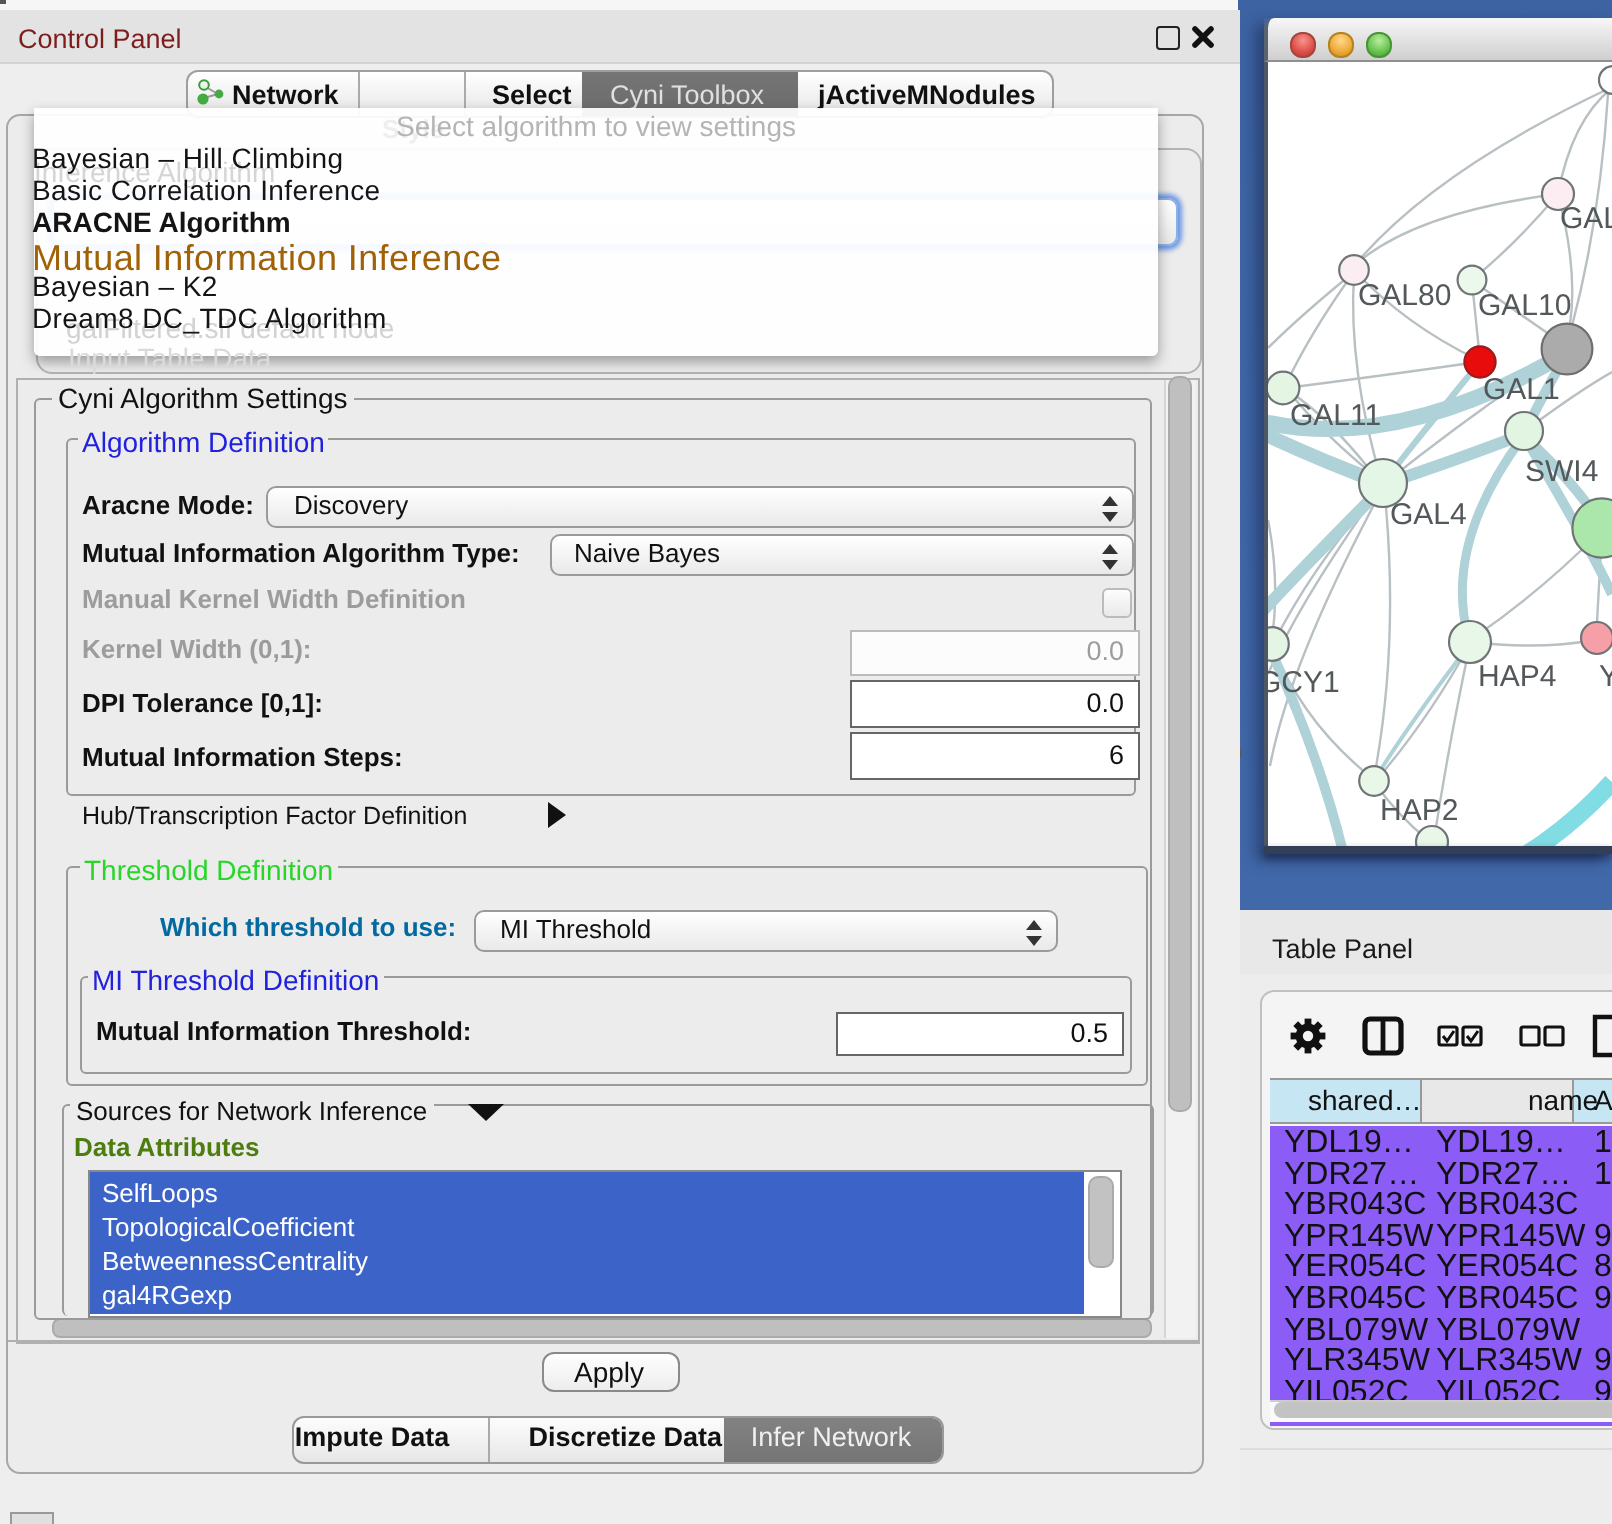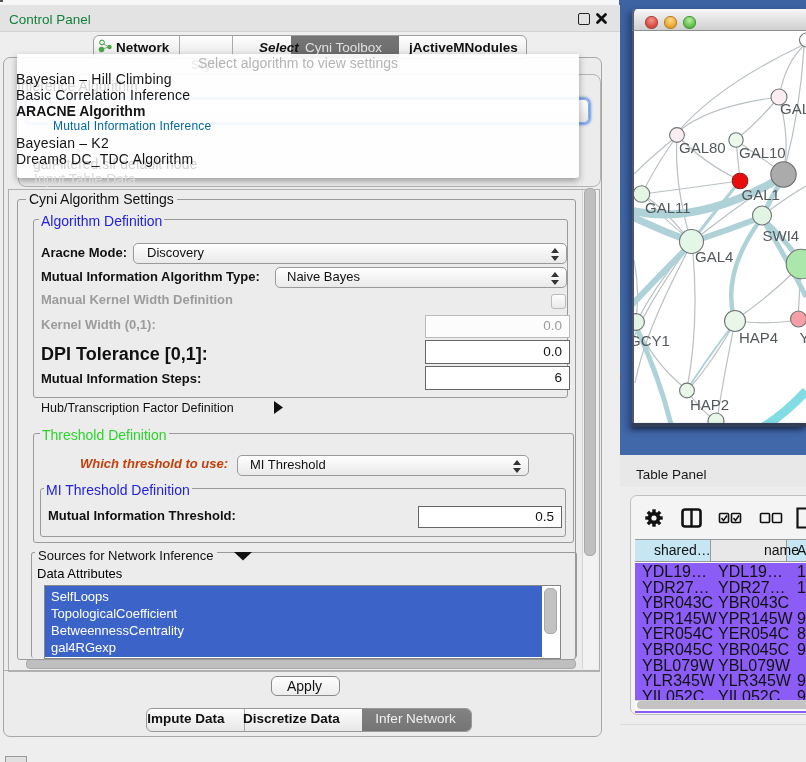--- a/index.html
+++ b/index.html
@@ -183,21 +183,21 @@
 
 <div class="abs" style="left:620px;top:724px;width:186px;height:1px;background:#dcdcdc;"></div>
 
 <div class="abs" style="left:635px;top:700px;width:171px;height:10px;background:#fafafa;border-top:1px solid #ccc;"></div>
 <div class="abs" style="left:637px;top:701px;width:172px;height:8px;background:#c3c3c3;border-radius:4px;"></div>
 
 <div class="abs" style="left:616.5px;top:374px;width:4px;height:5px;background:#5c5c5c;border-radius:2px 0 0 2px;"></div>
 <div class="abs" style="left:0;top:0;width:619px;height:5px;background:#f6f6f6;"></div>
 <div class="abs" style="left:0;top:5px;width:620px;height:27px;background:#e3e3e3;border-bottom:1px solid #d2d2d2;box-sizing:border-box;"></div>
 
-<div class="lbl" style="left:9px;top:12px;font-size:13.5px;color:#15803d;">Control Panel</div>
+<div class="lbl" style="left:9px;top:12px;font-size:13.5px;color:#7f1d1d;">Control Panel</div>
 <div class="abs" style="left:0;top:0;width:3px;height:2px;background:#555;"></div>
 
 <div class="abs" style="left:578px;top:13px;width:10px;height:10px;border:1.6px solid #222;border-radius:2px;"></div>
 <svg class="abs" style="left:595px;top:12px;" width="13" height="13" viewBox="0 0 13 13">
   <path d="M2.5,2.5 L10.5,10.5 M10.5,2.5 L2.5,10.5" stroke="#111" stroke-width="2.8" stroke-linecap="round"></path>
 </svg>
 
 <div class="abs" style="left:0;top:32px;width:620px;height:730px;background:#eeeeee;"></div>
 
 <div class="abs" style="left:3px;top:57px;width:597px;height:678px;border:1px solid #a7a7a7;border-radius:7px;background:#ececec;"></div>
@@ -215,21 +215,21 @@
 <div class="abs" style="left:17px;top:199px;width:557px;height:459px;border:1px solid #9a9a9a;border-radius:3px;"></div>
 <div class="lbl" style="left:26px;top:191px;font-size:14px;color:#111;background:#ececec;padding:0 3px;">Cyni Algorithm Settings</div>
 
 <div class="abs" style="left:33px;top:219px;width:533px;height:177px;border:1px solid #9a9a9a;border-radius:3px;"></div>
 <div class="lbl" style="left:39px;top:213px;font-size:14px;color:#2222dd;background:#ececec;padding:0 2px;">Algorithm Definition</div>
 
 <div class="lbl" style="left:41px;top:245px;font-size:13px;font-weight:bold;color:#111;">Aracne Mode:</div>
 <div class="lbl" style="left:41px;top:269px;font-size:13px;font-weight:bold;color:#111;">Mutual Information Algorithm Type:</div>
 <div class="lbl" style="left:41px;top:292px;font-size:13px;font-weight:bold;color:#9c9c9c;">Manual Kernel Width Definition</div>
 <div class="lbl" style="left:41px;top:317px;font-size:13px;font-weight:bold;color:#9c9c9c;">Kernel Width (0,1):</div>
-<div class="lbl" style="left:41px;top:344px;font-size:18px;font-weight:bold;color:#111;">DPI Tolerance [0,1]:</div>
+<div class="lbl" style="left:41px;top:344px;font-size:13px;font-weight:bold;color:#111;">DPI Tolerance [0,1]:</div>
 <div class="lbl" style="left:41px;top:371px;font-size:13px;font-weight:bold;color:#111;text-align:center;">Mutual Information Steps:</div>
 
 <div class="combo abs" style="left:133px;top:243px;width:432px;height:19px;"></div>
 <div class="lbl" style="left:147px;top:245px;font-size:13px;color:#111;">Discovery</div>
 <div class="combo abs" style="left:275px;top:267px;width:290px;height:19px;"></div>
 <div class="lbl" style="left:287px;top:269px;font-size:13px;color:#111;">Naive Bayes</div>
 
 <div class="abs" style="left:551px;top:294px;width:13px;height:13px;border:1px solid #bbb;border-radius:3px;background:linear-gradient(#fdfdfd,#e9e9e9);"></div>
 
 <div class="abs" style="left:425px;top:315px;width:143px;height:21px;background:#fcfcfc;border:1px solid #bbb;"></div>
@@ -239,85 +239,85 @@
 <div class="abs" style="left:425px;top:366px;width:143px;height:22px;background:#fff;border:1px solid #666;"></div>
 <div class="lbl" style="left:425px;top:370px;width:137px;text-align:right;font-size:13.5px;color:#111;">6</div>
 
 <div class="lbl" style="left:41px;top:401px;font-size:12.5px;color:#111;">Hub/Transcription Factor Definition</div>
 <svg class="abs" style="left:272px;top:400px;" width="13" height="15" viewBox="0 0 13 15">
     <path d="M2,1 L11,7.5 L2,14 z" fill="#111"></path>
   </svg>
 
 <div class="abs" style="left:33px;top:433px;width:539px;height:108px;border:1px solid #9a9a9a;border-radius:3px;"></div>
 <div class="lbl" style="left:40px;top:427px;font-size:14px;color:#2ad52a;background:#ececec;padding:0 2px;">Threshold Definition</div>
-<div class="lbl" style="left:80px;top:456px;font-size:13px;font-weight:bold;color:#c2410c;font-style:italic;">Which threshold to use:</div>
+<div class="lbl" style="left:80px;top:456px;font-size:13px;font-weight:bold;color:#0369a1;">Which threshold to use:</div>
 <div class="combo abs" style="left:237px;top:455px;width:290px;height:19px;"></div>
 <div class="lbl" style="left:250px;top:457px;font-size:13px;color:#111;">MI Threshold</div>
 
 <div class="abs" style="left:40px;top:488px;width:524px;height:47px;border:1px solid #9a9a9a;border-radius:3px;"></div>
 <div class="lbl" style="left:44px;top:482px;font-size:14px;color:#2222dd;background:#ececec;padding:0 2px;">MI Threshold Definition</div>
 <div class="lbl" style="left:48px;top:508px;font-size:13px;font-weight:bold;color:#111;">Mutual Information Threshold:</div>
 <div class="abs" style="left:418px;top:506px;width:142px;height:20px;background:#fff;border:1px solid #666;"></div>
 <div class="lbl" style="left:418px;top:509px;width:136px;text-align:right;font-size:13.5px;color:#111;">0.5</div>
 
 <div class="abs" style="left:31px;top:552px;width:544px;height:105px;border:1px solid #9a9a9a;border-radius:3px;border-bottom:none;"></div>
 <div class="lbl" style="left:35px;top:548px;font-size:13px;color:#111;background:#ececec;padding:0 3px;">Sources for Network Inference</div>
 <svg class="abs" style="left:233px;top:551px;" width="20" height="10" viewBox="0 0 20 10">
     <path d="M1,1 L19,1 L10,9.5 z" fill="#111"></path>
   </svg>
-<div class="lbl" style="left:37px;top:566px;font-size:13px;font-weight:normal;color:#000000;">Data Attributes</div>
+<div class="lbl" style="left:37px;top:566px;font-size:13px;font-weight:bold;color:#4d7c0f;">Data Attributes</div>
 
 <div class="abs" style="left:44px;top:585px;width:515px;height:72px;border:1px solid #888;background:#fff;overflow:hidden;">
   <div class="abs" style="left:0;top:0;width:497px;height:71px;background:#3c64c8;color:#fff;font-size:13px;line-height:17px;padding:2px 0 0 6px;box-sizing:border-box;">
     SelfLoops<br>TopologicalCoefficient<br>BetweennessCentrality<br>gal4RGexp
   </div>
   <div class="abs" style="left:499px;top:2px;width:11px;height:44px;background:#c2c2c2;border-radius:5px;border:0.5px solid #aaa;"></div>
 </div>
 
 <div class="abs" style="left:4px;top:670px;width:596px;height:1px;background:#b0b0b0;"></div>
 
 <div class="abs" style="left:271px;top:676px;width:67px;height:18px;border:1px solid #8a8a8a;border-radius:6px;background:linear-gradient(#fefefe,#ededed);"></div>
 <div class="lbl" style="left:271px;top:678px;width:67px;text-align:center;font-size:14px;color:#111;">Apply</div>
 
 <div class="abs" id="btabs" style="left:146px;top:708px;width:324px;height:22px;border:1px solid #999;border-radius:6px;background:linear-gradient(#fdfdfd,#e7e7e7);overflow:hidden;">
   <div class="abs" style="left:97px;top:0;width:1px;height:22px;background:#aaa;"></div>
   <div class="abs" style="left:215px;top:0;width:109px;height:22px;background:linear-gradient(#828282,#757575);"></div>
 </div>
 <div class="lbl" style="left:146px;top:711px;width:80px;text-align:center;font-size:13.5px;font-weight:bold;color:#111;">Impute Data</div>
-<div class="lbl" style="left:243px;top:711px;width:118px;text-align:left;font-size:13.5px;font-weight:bold;color:#111;">Discretize Data</div>
+<div class="lbl" style="left:243px;top:711px;width:118px;text-align:right;font-size:13.5px;font-weight:bold;color:#111;">Discretize Data</div>
 <div class="lbl" style="left:361px;top:711px;width:109px;text-align:center;font-size:13.5px;color:#f0f0f0;">Infer Network</div>
 
 <div class="abs" id="ttabs" style="left:93px;top:35px;width:432px;height:22px;border:1px solid #9e9e9e;border-radius:6px;background:linear-gradient(#ffffff,#e6e6e6);overflow:hidden;">
   <div class="abs" style="left:84.5px;top:0;width:1px;height:22px;background:#aaa;"></div>
   <div class="abs" style="left:138px;top:0;width:1px;height:22px;background:#aaa;"></div>
   <div class="abs" style="left:197px;top:0;width:108px;height:22px;background:linear-gradient(#757575,#6b6b6b);"></div>
 </div>
 <div class="lbl" style="left:116px;top:40px;font-size:13.5px;font-weight:bold;color:#111;">Network</div>
 <div class="lbl" style="left:191px;top:40px;font-size:13px;font-weight:bold;color:#111;margin-top:17px;">Style</div>
-<div class="lbl" style="left:259px;top:40px;font-size:13.5px;font-weight:bold;color:#111;font-style:italic;">Select</div>
+<div class="lbl" style="left:246px;top:40px;font-size:13.5px;font-weight:bold;color:#111;">Select</div>
 <div class="lbl" style="left:305px;top:40px;font-size:13.5px;color:#e0e0e0;">Cyni Toolbox</div>
 <div class="lbl" style="left:409px;top:40px;font-size:13.5px;font-weight:bold;color:#111;">jActiveMNodules</div>
 
 <svg class="abs" style="left:98px;top:39px;" width="15" height="15" viewBox="0 0 15 15">
   <path d="M4,4 L11,8 M4,10 L11,8" stroke="#9a9a9a" stroke-width="1"></path>
   <circle cx="4" cy="3.5" r="2.4" fill="#e8f8e8" stroke="#3a9a3a" stroke-width="1"></circle>
   <circle cx="3.5" cy="10.5" r="2.8" fill="#44aa44"></circle>
   <circle cx="11.5" cy="8" r="2.2" fill="#44aa44"></circle>
 </svg>
 
 <div class="abs" id="popup" style="left:17px;top:54px;width:562px;height:123.5px;background:rgba(255,255,255,0.93);
      border-radius:0 0 3px 3px;box-shadow:0 3px 7px rgba(0,0,0,0.35);font-size:13px;color:#141414;"></div>
 <div class="lbl" style="left:17px;top:78px;font-size:14px;color:#d5d5d5;">Inference Algorithm</div>
 <div class="lbl" style="left:34px;top:127px;font-size:14px;color:#dadada;margin-top:44px;">Input Table Data</div>
 <div class="lbl" style="left:33px;top:156px;font-size:14px;color:#d2d2d2;">galFiltered.sif default node</div>
 <div class="lbl" style="left:17px;top:55px;width:562px;text-align:center;font-size:14px;color:#b4b4b4;">Select algorithm to view settings</div>
 <div class="lbl" style="left:16px;top:71px;font-size:14px;letter-spacing:0.2px;color:#141414;">Bayesian – Hill Climbing</div>
 <div class="lbl" style="left:16px;top:87px;font-size:14px;letter-spacing:0.2px;color:#141414;">Basic Correlation Inference</div>
 <div class="lbl" style="left:16px;top:103px;font-size:14px;font-weight:bold;color:#141414;">ARACNE Algorithm</div>
-<div class="lbl" style="left:16px;top:119px;font-size:12px;letter-spacing:0.2px;color:#0369a1;margin-left:37px;">Mutual Information Inference</div>
+<div class="lbl" style="left:16px;top:119px;font-size:18px;letter-spacing:0.2px;color:#a16207;">Mutual Information Inference</div>
 <div class="lbl" style="left:16px;top:135px;font-size:14px;letter-spacing:0.2px;color:#141414;">Bayesian – K2</div>
 <div class="lbl" style="left:16px;top:151px;font-size:14px;letter-spacing:0.2px;color:#141414;">Dream8 DC_TDC Algorithm</div>
 
 <div class="abs" style="left:5px;top:756px;width:20px;height:10px;border:1px solid #999;background:#e0e0e0;"></div>
 
 <style>
   .combo{border:1px solid #9a9a9a;border-radius:5px;background:linear-gradient(#ffffff,#e9e9e9);}
   .combo::after{content:"";position:absolute;right:7px;top:4px;width:0;height:0;
     border-left:4px solid transparent;border-right:4px solid transparent;border-bottom:5px solid #333;}
   .combo::before{content:"";position:absolute;right:7px;top:12px;width:0;height:0;

